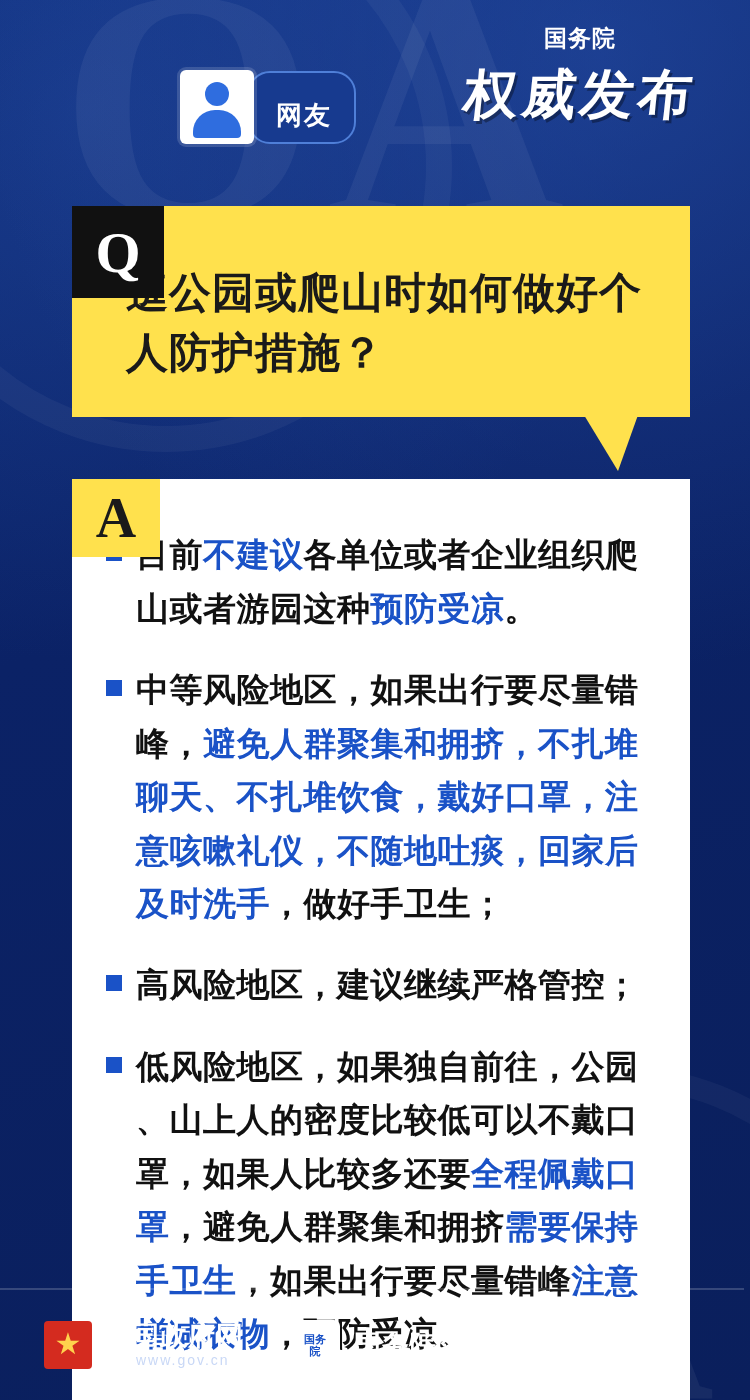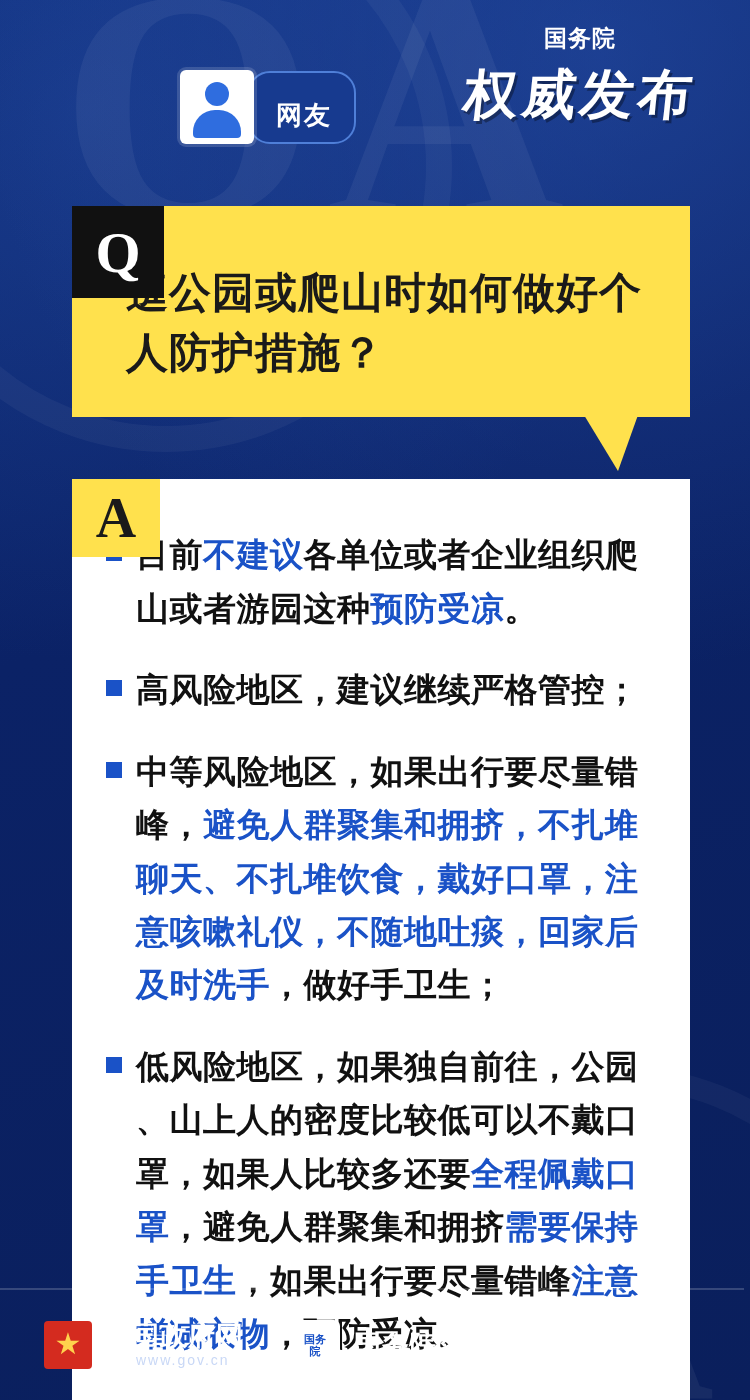--- a/index.html
+++ b/index.html
@@ -359,25 +359,25 @@
 
   <div class="a-wrap">
     <div class="a-badge">A</div>
     <div class="a-card" id="answer-card">
         <div class="a-item">
           <span class="bullet"></span>
           <div class="a-text"><span>目前</span><span class="hl">不建议</span><span>各单位或者企业组织爬山或者游园这种</span><span class="hl">预防受凉</span><span>。</span></div>
         </div>
         <div class="a-item">
           <span class="bullet"></span>
-          <div class="a-text"><span>高风险地区，建议继续严格管控；</span></div>
+          <div class="a-text"><span>中等风险地区，如果出行要尽量错峰，</span><span class="hl">避免人群聚集和拥挤，不扎堆聊天、不扎堆饮食，戴好口罩，注意咳嗽礼仪，不随地吐痰，回家后及时洗手</span><span>，做好手卫生；</span></div>
         </div>
         <div class="a-item">
           <span class="bullet"></span>
-          <div class="a-text"><span>中等风险地区，如果出行要尽量错峰，</span><span class="hl">避免人群聚集和拥挤，不扎堆聊天、不扎堆饮食，戴好口罩，注意咳嗽礼仪，不随地吐痰，回家后及时洗手</span><span>，做好手卫生；</span></div>
+          <div class="a-text"><span>高风险地区，建议继续严格管控；</span></div>
         </div>
         <div class="a-item">
           <span class="bullet"></span>
           <div class="a-text"><span>低风险地区，如果独自前往，公园 、山上人的密度比较低可以不戴口罩，如果人比较多还要</span><span class="hl">全程佩戴口罩</span><span>，避免人群聚集和拥挤</span><span class="hl">需要保持手卫生</span><span>，如果出行要尽量错峰</span><span class="hl">注意增减衣物</span><span>，预防受凉。</span></div>
         </div>
       </div>
   </div>
 
   <div class="footer">
     <div class="gov">

